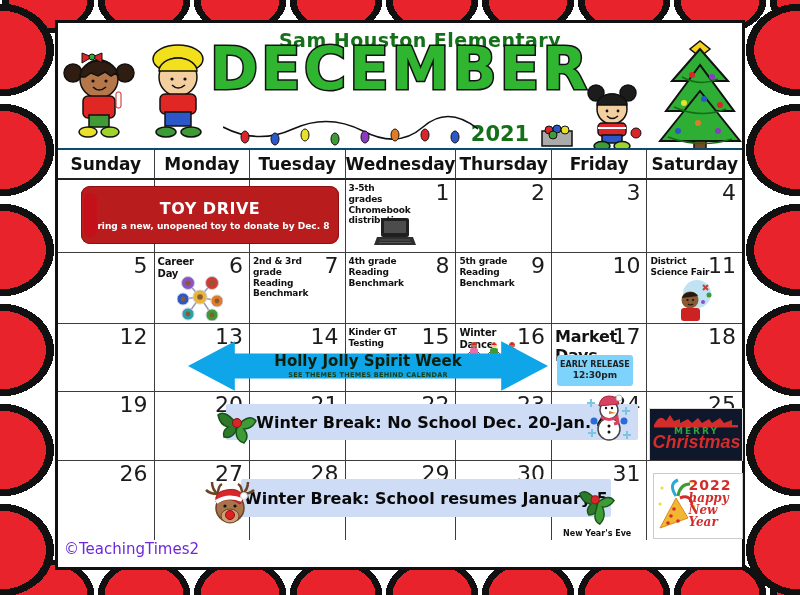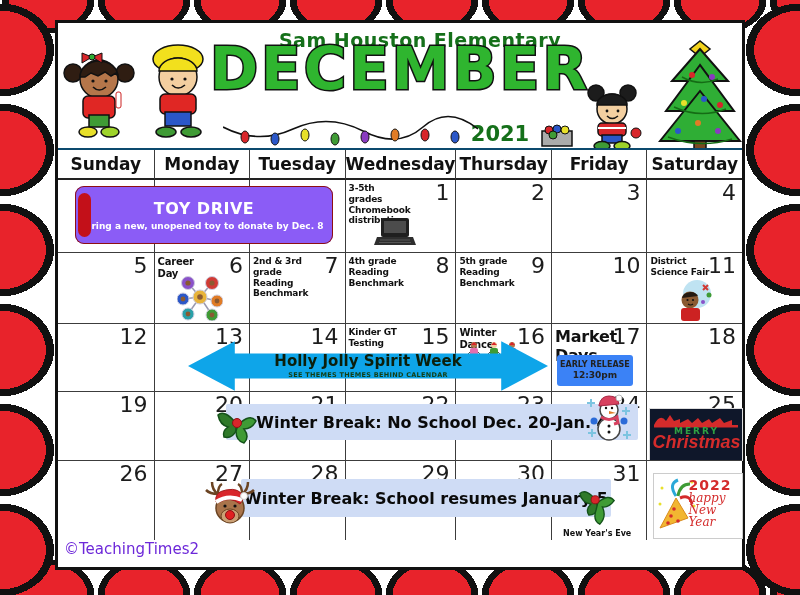--- a/index.html
+++ b/index.html
@@ -42,40 +42,40 @@
   .cal>*{box-sizing:border-box;position:relative;}
   .cal>*:not(:nth-child(7n+1)){border-left:1px solid #3c3c3c;}
   .dhead{border-bottom:2px solid #222;display:flex;align-items:center;justify-content:center;
     font-size:17px;font-weight:600;color:#111;}
   .cell:not(.r1){border-top:1px solid #3c3c3c;}
   .dnum{position:absolute;top:1px;right:6px;font-size:22px;font-weight:500;color:#1c1c1c;line-height:1.1;}
   .evt{position:absolute;left:3px;top:3px;font-size:9px;font-weight:bold;color:#111;line-height:1.2;letter-spacing:-.2px;}
   .icon-abs{position:absolute;}
 
   
-  .release-box{position:absolute;left:5px;top:31px;width:76px;height:31px;background:#3b82f6;
+  .release-box{position:absolute;left:5px;top:31px;width:76px;height:31px;background:#7dd3fc;
     border-radius:3px;display:flex;flex-direction:column;align-items:center;justify-content:center;line-height:1.25;}
   .release-box .l1{font-size:8px;font-weight:bold;color:#222;}
   .release-box .l2{font-size:9px;font-weight:bold;color:#222;}
 
   .nye-label{position:absolute;left:0;right:4px;bottom:2px;text-align:center;font-size:8px;font-weight:bold;color:#111;}
 
   
   .xmas-card{position:absolute;left:2px;top:16px;width:92px;height:51px;background:#0f172a;
     border:1px solid #ddd;display:flex;flex-direction:column;align-items:center;justify-content:flex-start;overflow:hidden;}
   .xmas-merry{font-size:9px;font-weight:bold;color:#2fa043;letter-spacing:2px;margin-top:-3px;}
   .xmas-script{font-family:Liberation Sans, sans-serif;font-style:italic;font-weight:bold;
     font-size:18px;color:#d42b2b;margin-top:-4px;}
   .ny-card{position:absolute;left:6px;top:12px;width:88px;height:64px;background:#fff;border:1px solid #ccc;overflow:hidden;}
   .ny-text{position:absolute;left:34px;top:4px;color:#d42b2b;line-height:1;}
   .ny-year{font-size:14px;font-weight:800;letter-spacing:1px;}
-  .ny-script{font-family:"DejaVu Serif",serif;font-style:italic;font-weight:normal;font-size:12px;}
-
-  
-  .toy-banner{position:absolute;left:17px;top:163px;width:258px;height:58px;background:#8b5cf6;
+  .ny-script{font-family:"DejaVu Serif",serif;font-style:italic;font-weight:bold;font-size:12px;}
+
+  
+  .toy-banner{position:absolute;left:23px;top:163px;width:258px;height:58px;background:#b91c1c;
     border-radius:9px;box-shadow:0 0 0 1px #8d0f14 inset;z-index:5;
     display:flex;flex-direction:column;align-items:center;justify-content:center;text-align:center;}
   .toy-fold{position:absolute;left:3px;top:7px;bottom:7px;width:13px;background:#c31019;border-radius:7px;}
   .toy-title{font-size:16px;font-weight:bold;color:#fff;letter-spacing:.5px;}
   .toy-sub{font-size:9px;font-weight:bold;color:#fff;margin-top:3px;}
 
   .arrow-banner{position:absolute;left:130px;top:316px;width:360px;height:54px;z-index:5;
     background:#0ea5e9;
     clip-path:polygon(0% 50%,13% 4%,13% 27%,87% 27%,87% 4%,100% 50%,87% 96%,87% 73%,13% 73%,13% 96%);
     filter:drop-shadow(0 0 1px #2f6e2f) drop-shadow(0 0 1px #2f6e2f);

